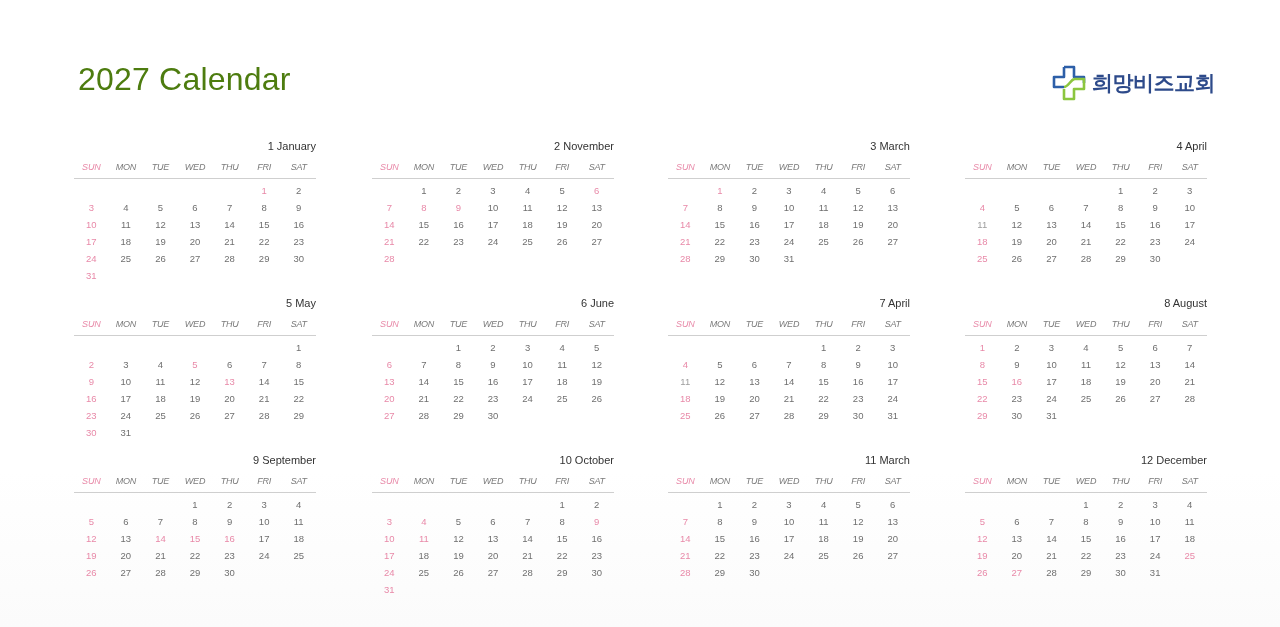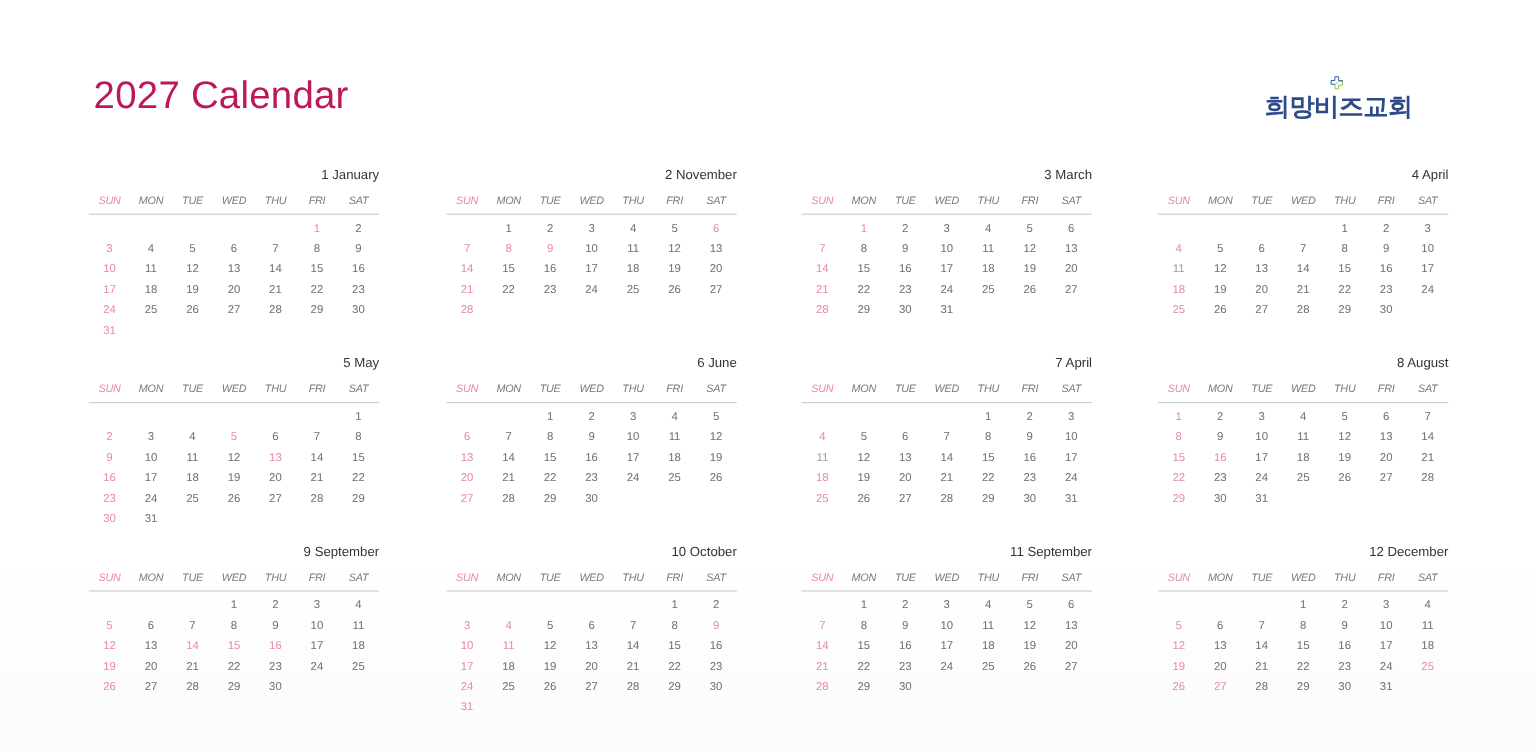--- a/index.html
+++ b/index.html
@@ -8,26 +8,26 @@
       background: #ffffff;
       font-family: "Liberation Sans", "DejaVu Sans", sans-serif;
       position: relative;
     }
     .page-bg {
       position: absolute; left: 0; top: 0; width: 1280px; height: 627px;
       background: linear-gradient(180deg, #ffffff 0%, #ffffff 75%, #fbfbfb 100%);
     }
     .title {
       position: absolute; left: 78px; top: 61px;
-      font-size: 32px; color: #be185d; letter-spacing: 0.2px;
+      font-size: 32px; color: #4d7c0f; letter-spacing: 0.2px;
       font-weight: normal;
     }
     .logo {
       position: absolute; left: 1050px; top: 63px; height: 40px;
-      display: flex; align-items: center; flex-direction: column;
+      display: flex; align-items: center;
     }
     .logo svg { display: block; }
     .logo-text {
       margin-left: 4px; font-size: 21px; color: #2d4a8a; font-weight: bold;
       font-family: "DejaVu Sans", sans-serif; letter-spacing: -0.5px;
     }
     .grid {
       position: absolute; left: 74px; top: 0;
     }
     .month {
@@ -560,21 +560,21 @@
         <div class="day">25</div>
         <div class="day">26</div>
         <div class="day">27</div>
         <div class="day">28</div>
         <div class="day">29</div>
         <div class="day">30</div>
         <div class="day red">31</div>
       </div>
     </div>
     <div class="month" style="left: 594px; top: 454px;">
-      <div class="month-name">11 September</div>
+      <div class="month-name">11 March</div>
       <div class="dow-row">
         <div class="dow sun">SUN</div>
         <div class="dow">MON</div>
         <div class="dow">TUE</div>
         <div class="dow">WED</div>
         <div class="dow">THU</div>
         <div class="dow">FRI</div>
         <div class="dow">SAT</div>
       </div>
       <div class="rule"></div>

